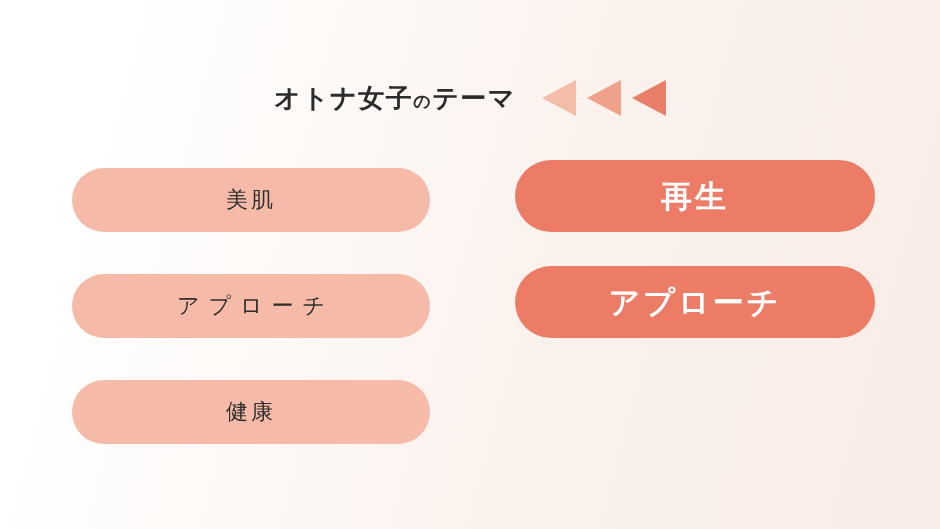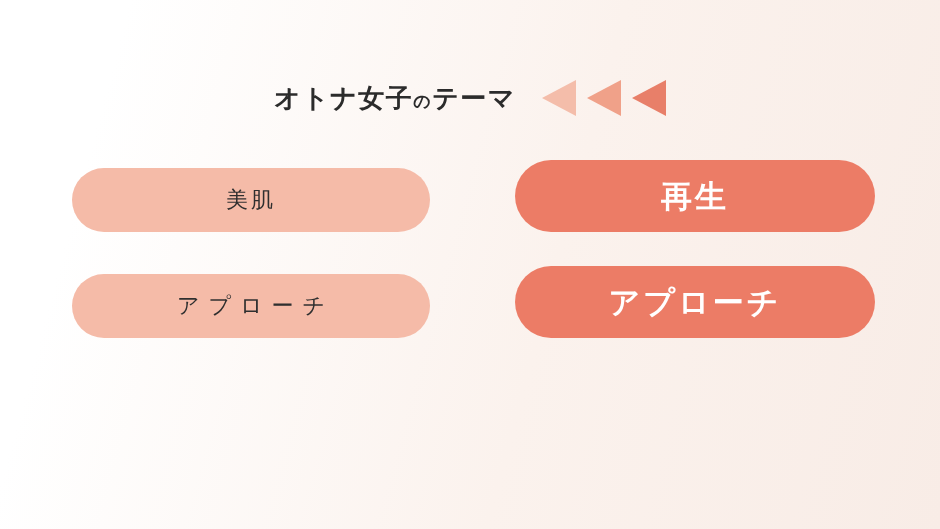--- a/index.html
+++ b/index.html
@@ -114,15 +114,16 @@
 
   </div>
 
   <div class="pill-grid">
     <div class="pill pill-theme">美肌</div>
     <div class="pill pill-approach">再生</div>
 
     <div class="pill pill-theme wide-spacing">アプローチ</div>
     <div class="pill pill-approach">アプローチ</div>
 
+    <div class="pill pill-theme">健康</div>
   </div>
 
 </div>
 
 </body></html>

